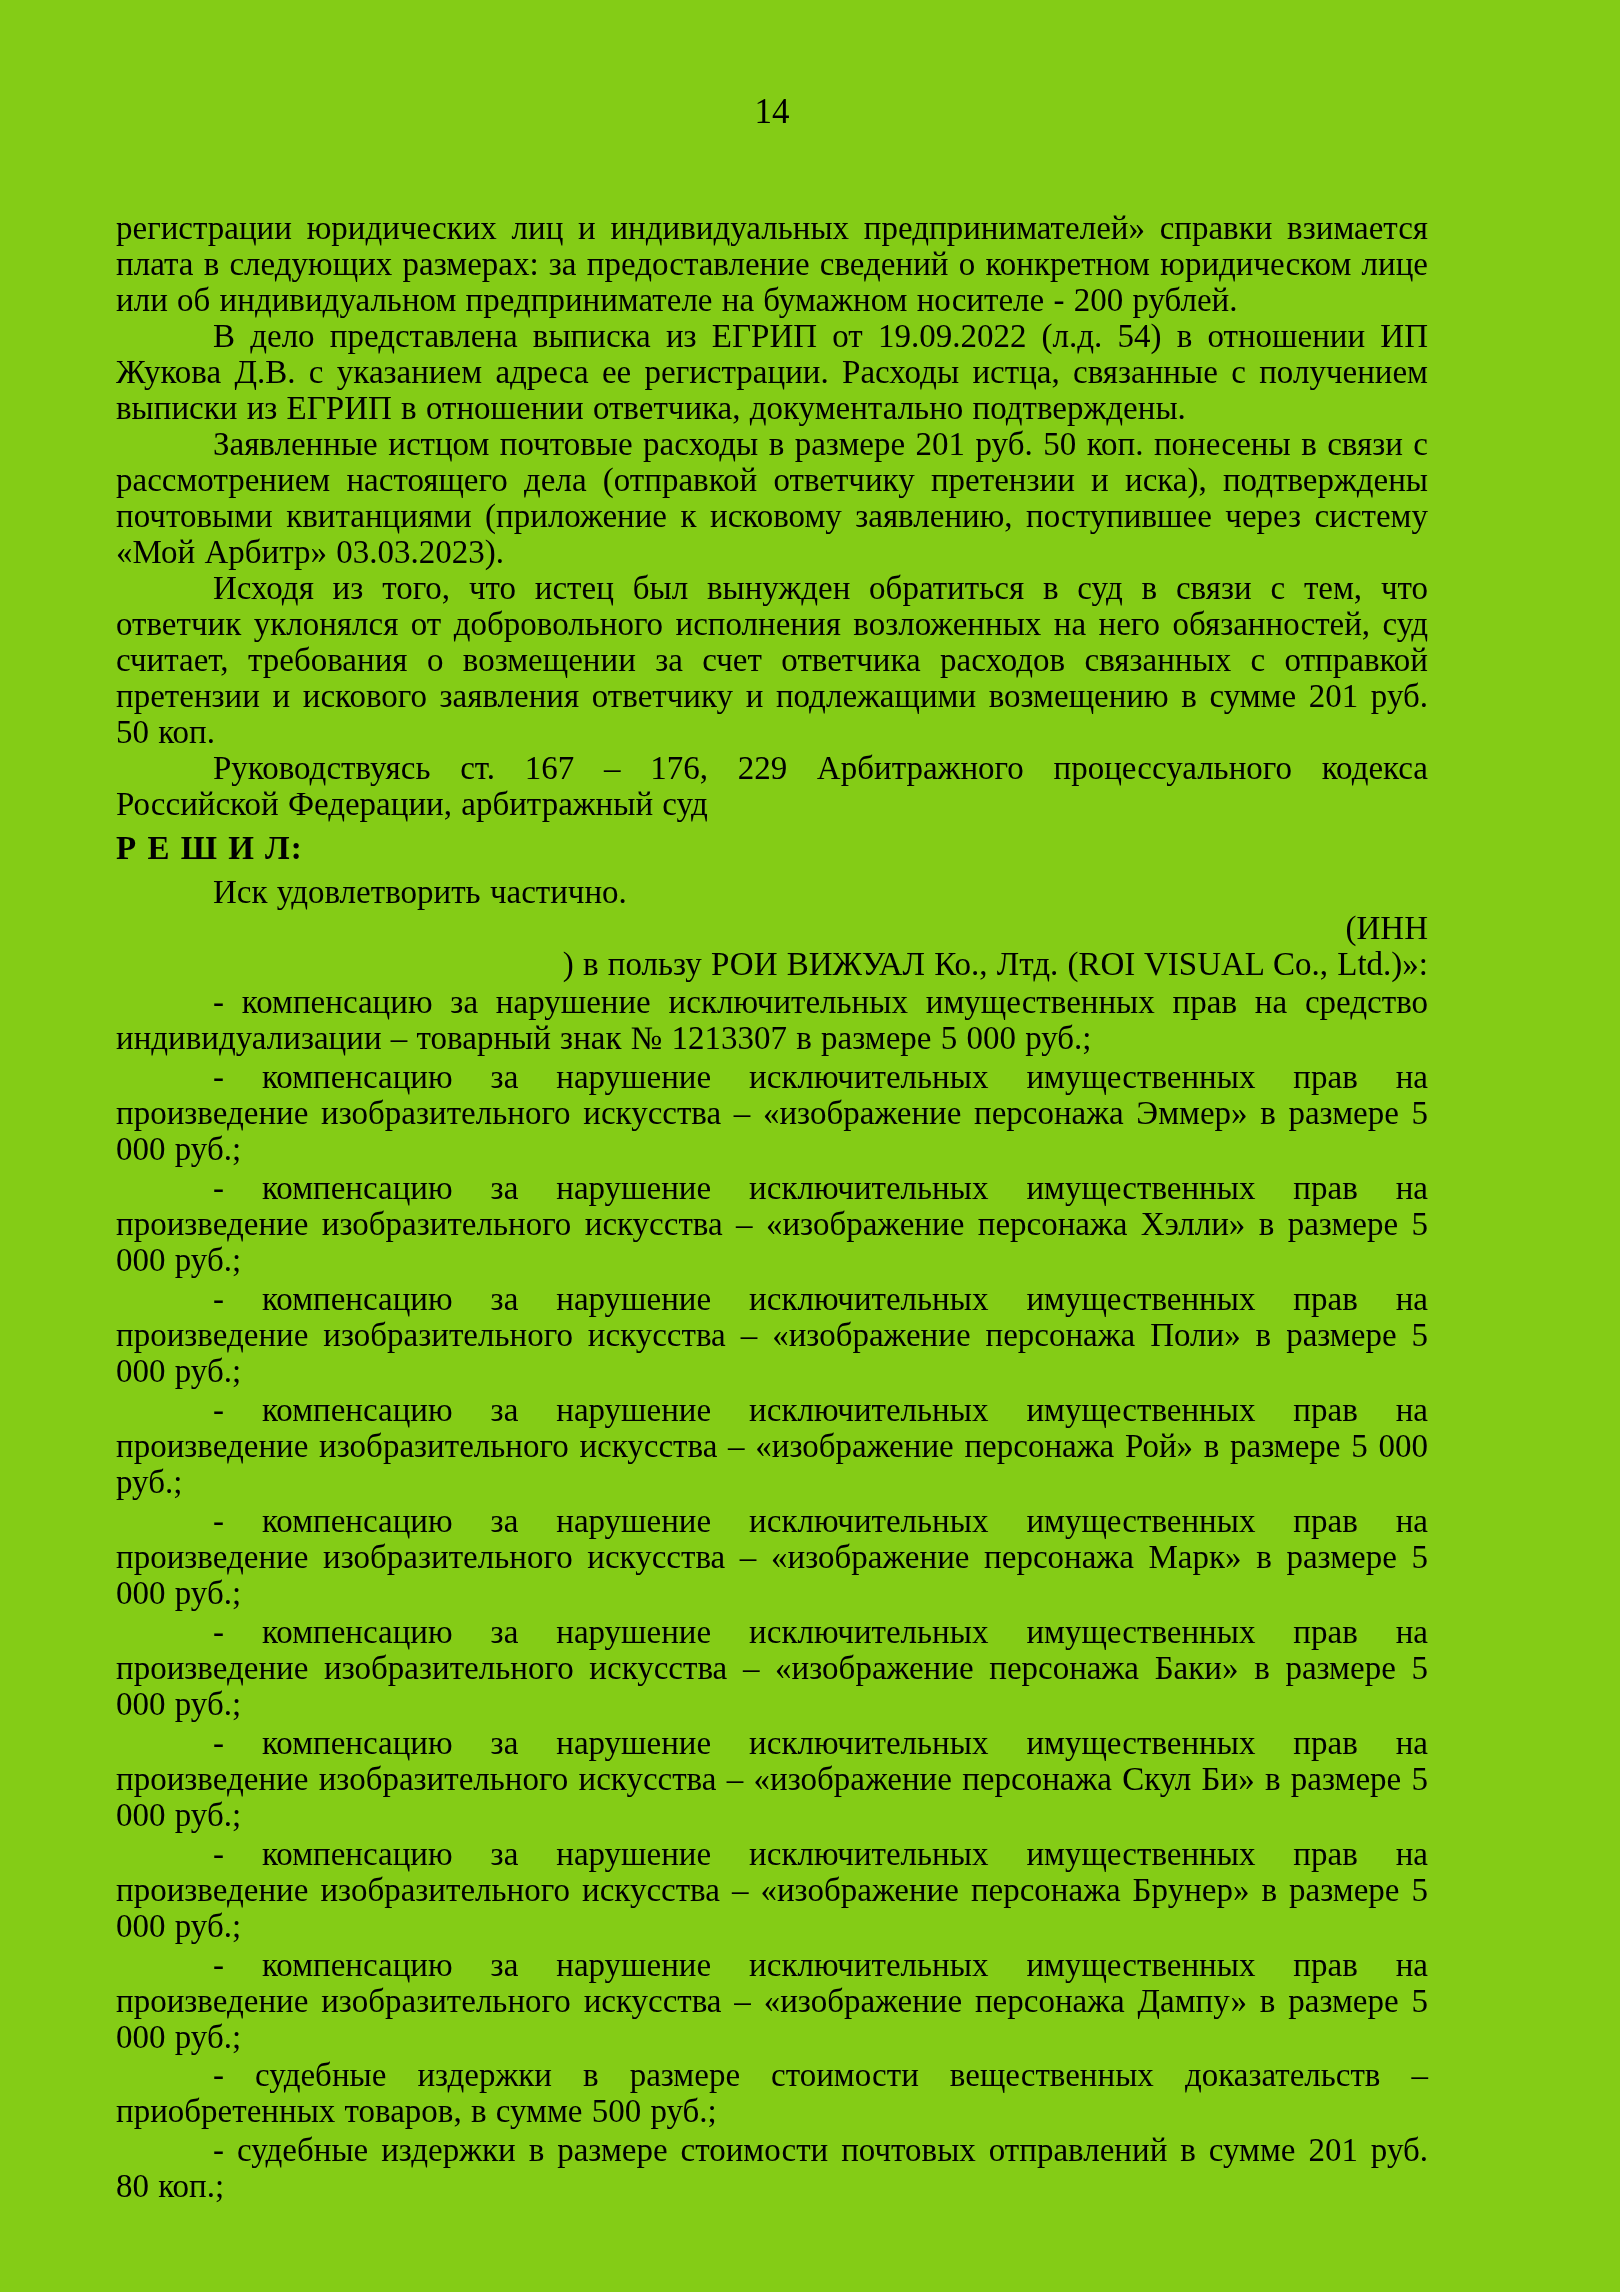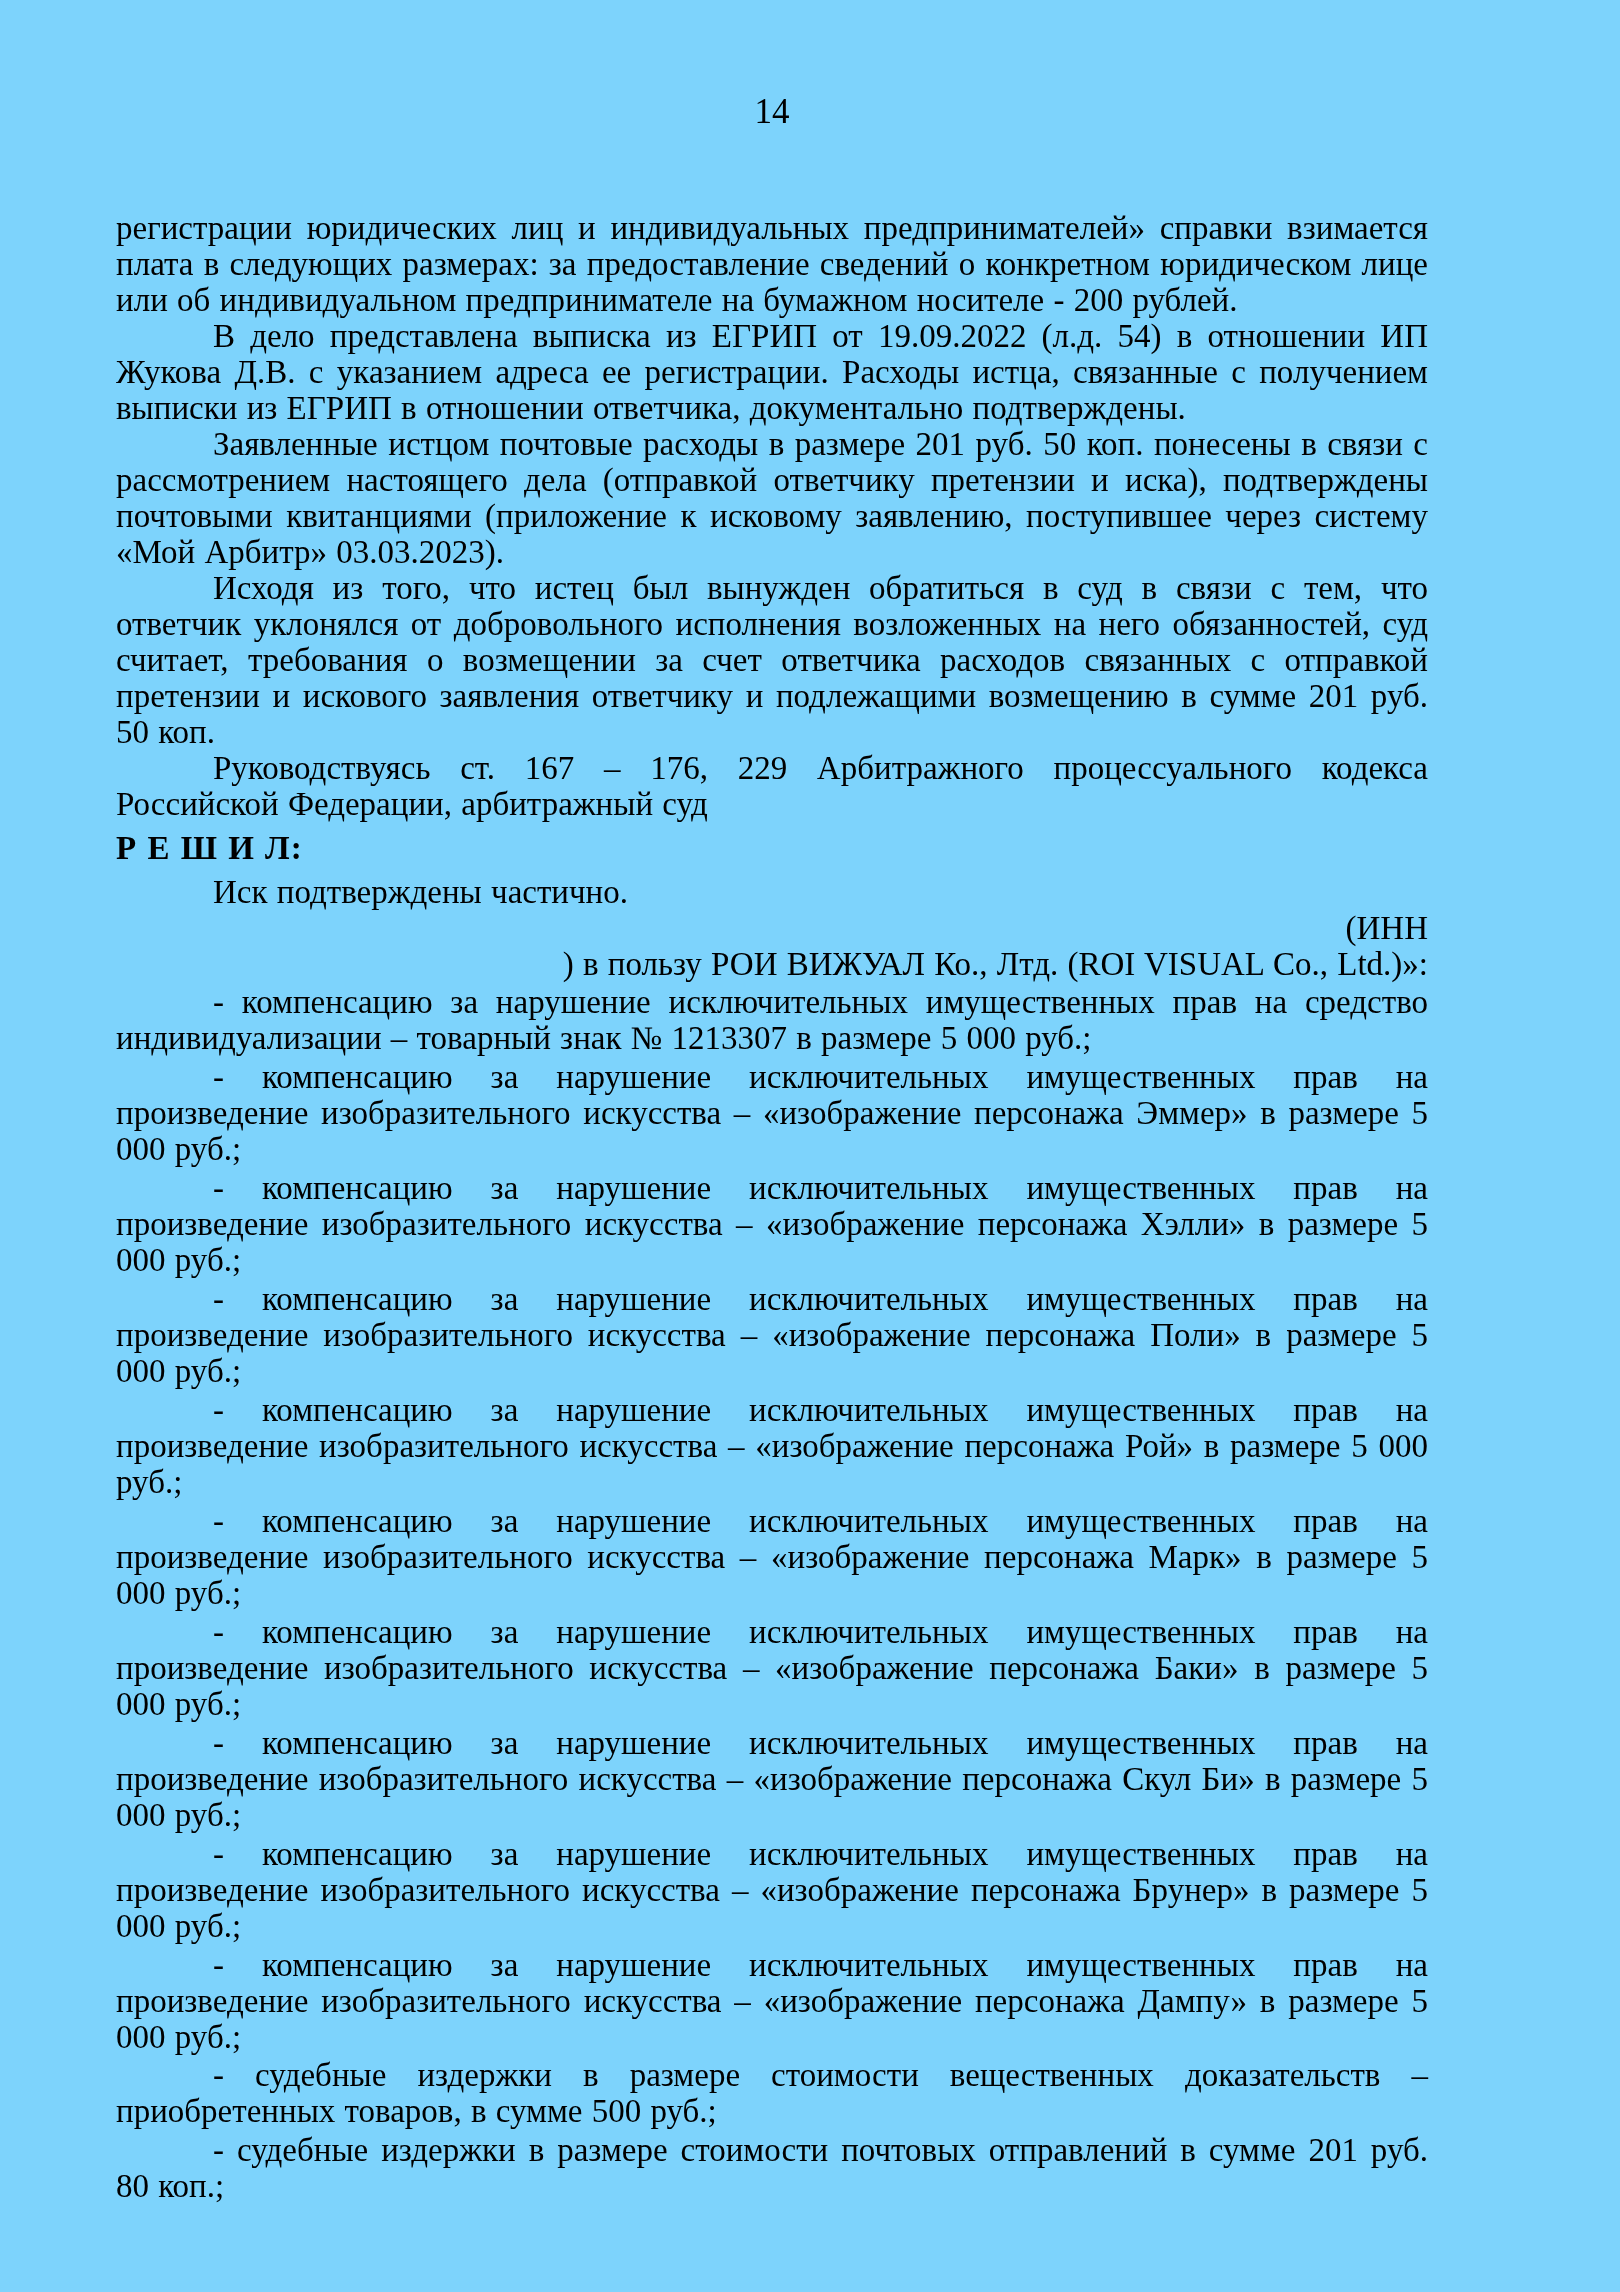--- a/index.html
+++ b/index.html
@@ -9,21 +9,21 @@
   body {
     width: 1620px; height: 2293px;
     background: #ffffff;
     font-family: "Liberation Serif", "DejaVu Serif", serif;
     color: #000000;
   }
   .sheet {
     position: relative;
     width: 1620px; height: 2293px;
     overflow: hidden;
-    background: #7dd3fc;
+    background: #84cc16;
   }
   .content {
     margin-left: 116px;
     width: 1312px;
   }
   .page-number {
     margin-top: 94px;
     margin-bottom: 80px;
     text-align: center;
     font-size: 35px;
@@ -70,21 +70,21 @@
     <div class="page-number">14</div>
 
     <p class="para no-indent">регистрации юридических лиц и индивидуальных предпринимателей» справки взимается плата в следующих размерах: за предоставление сведений о конкретном юридическом лице или об индивидуальном предпринимателе на бумажном носителе - 200 рублей.</p>
     <p class="para">В дело представлена выписка из ЕГРИП от 19.09.2022 (л.д. 54) в отношении ИП Жукова Д.В. с указанием адреса ее регистрации. Расходы истца, связанные с получением выписки из ЕГРИП в отношении ответчика, документально подтверждены.</p>
     <p class="para">Заявленные истцом почтовые расходы в размере 201 руб. 50 коп. понесены в связи с рассмотрением настоящего дела (отправкой ответчику претензии и иска), подтверждены почтовыми квитанциями (приложение к исковому заявлению, поступившее через систему «Мой Арбитр» 03.03.2023).</p>
     <p class="para">Исходя из того, что истец был вынужден обратиться в суд в связи с тем, что ответчик уклонялся от добровольного исполнения возложенных на него обязанностей, суд считает, требования о возмещении за счет ответчика расходов связанных с отправкой претензии и искового заявления ответчику и подлежащими возмещению в сумме 201 руб. 50 коп.</p>
     <p class="para">Руководствуясь ст. 167 – 176, 229 Арбитражного процессуального кодекса Российской Федерации, арбитражный суд</p>
 
     <p class="para heading">Р Е Ш И Л:</p>
 
-    <p class="para">Иск подтверждены частично.</p>
+    <p class="para">Иск удовлетворить частично.</p>
 
     <p class="para defendant-line">
       <span class="redacted-gap"></span>
       <span class="right-part">(ИНН</span>
     </p>
 
     <p class="para plaintiff-line">) в пользу РОИ ВИЖУАЛ Ко., Лтд. (ROI VISUAL Co., Ltd.)»:</p>
 
     <p class="para res-item">- компенсацию за нарушение исключительных имущественных прав на средство индивидуализации – товарный знак № 1213307 в размере 5 000 руб.;</p>
     <p class="para res-item">- компенсацию за нарушение исключительных имущественных прав на произведение изобразительного искусства – «изображение персонажа Эммер» в размере 5 000 руб.;</p>

